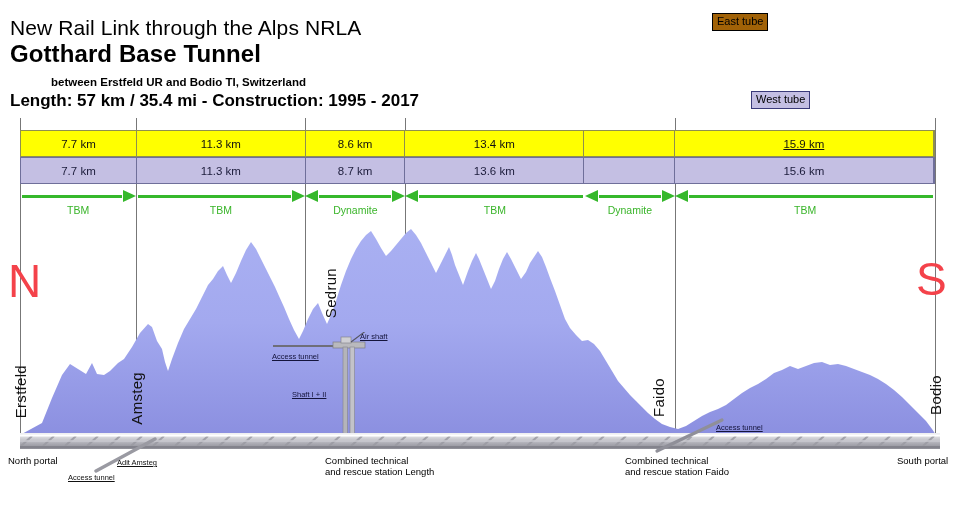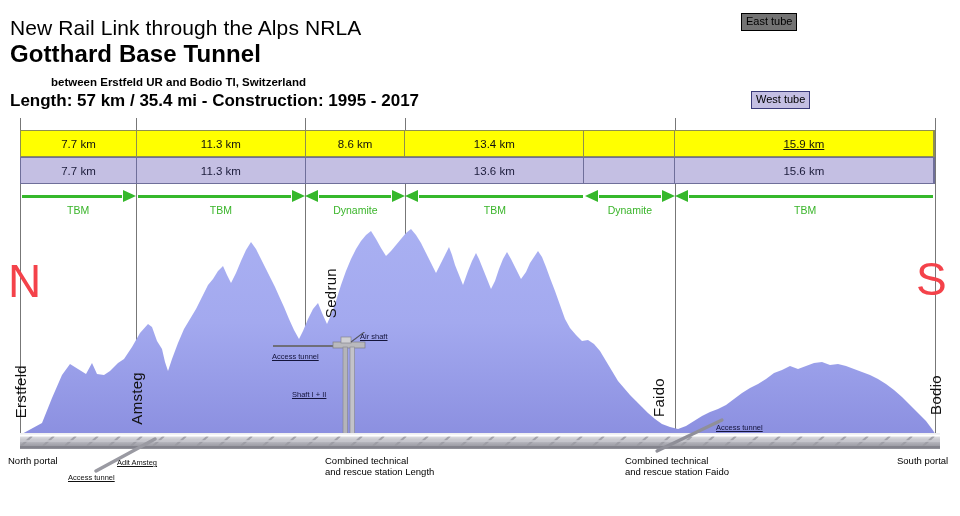--- a/index.html
+++ b/index.html
@@ -14,21 +14,21 @@
   #title-main{position:absolute;left:10px;top:16px;font-size:21px;font-weight:400;letter-spacing:.1px;white-space:nowrap;}
   #title-sub{position:absolute;left:10px;top:40px;font-size:24px;font-weight:bold;letter-spacing:.1px;white-space:nowrap;}
   #meta-line1{position:absolute;left:10px;top:76px;font-size:11.5px;font-weight:bold;white-space:nowrap;padding-left:41px;}
   #meta-line2{position:absolute;left:10px;top:91px;font-size:17px;font-weight:bold;white-space:nowrap;}
 
   
   .legend-box{
     position:absolute;border:1px solid #000;font-size:11px;font-weight:normal;
     padding:1px 4px 2px 4px;line-height:13px;white-space:nowrap;text-align:center;
   }
-  #legend-east{left:741px;top:13px;background:#737373;}
+  #legend-east{left:712px;top:13px;background:#a16207;}
   #legend-west{left:751px;top:44px;background:#c4bfe3;border-color:#3a3a7a;margin-top:47px;}
 
   
   .vline{position:absolute;width:1px;background:#777;}
 
   
   #bar-east,#bar-west{position:absolute;left:20px;width:915px;}
   #bar-east{top:130px;height:27px;background:#ffff00;border:1px solid #8f8f4f;box-sizing:border-box;}
   #bar-west{top:157px;height:27px;background:#c4bfe3;border:1px solid #6f6f9a;box-sizing:border-box;}
   .seg{position:absolute;top:0;height:100%;display:flex;align-items:center;justify-content:center;
@@ -95,20 +95,21 @@
       <div class="seg" style="left: 12.7%; width: 18.5%;">11.3 km</div>
       <div class="seg" style="left: 31.2%; width: 10.9%;">8.6 km</div>
       <div class="seg" style="left: 42.1%; width: 19.6%;">13.4 km</div>
       <div class="seg" style="left: 61.7%; width: 9.9%;"></div>
       <div class="seg last" style="left: 71.6%; width: 28.4%; text-decoration: underline;">15.9 km</div>
     </div>
 
   <div id="bar-west">
       <div class="seg" style="left: 0%; width: 12.7%;">7.7 km</div>
       <div class="seg" style="left: 12.7%; width: 18.5%;">11.3 km</div>
+      <div class="seg" style="left: 31.2%; width: 10.9%;">8.7 km</div>
       <div class="seg" style="left: 42.1%; width: 19.6%;">13.6 km</div>
       <div class="seg" style="left: 61.7%; width: 9.9%;"></div>
       <div class="seg last" style="left: 71.6%; width: 28.4%;">15.6 km</div>
     </div>
 
   <div id="method-row">
       <div class="mseg" style="left: 0%; width: 12.7%;">
         <div class="arrow-wrap">
           <div class="abar" style="left: 2px; right: 14px;"></div>
           <div class="ahead r" style="right: 0px;"></div>

